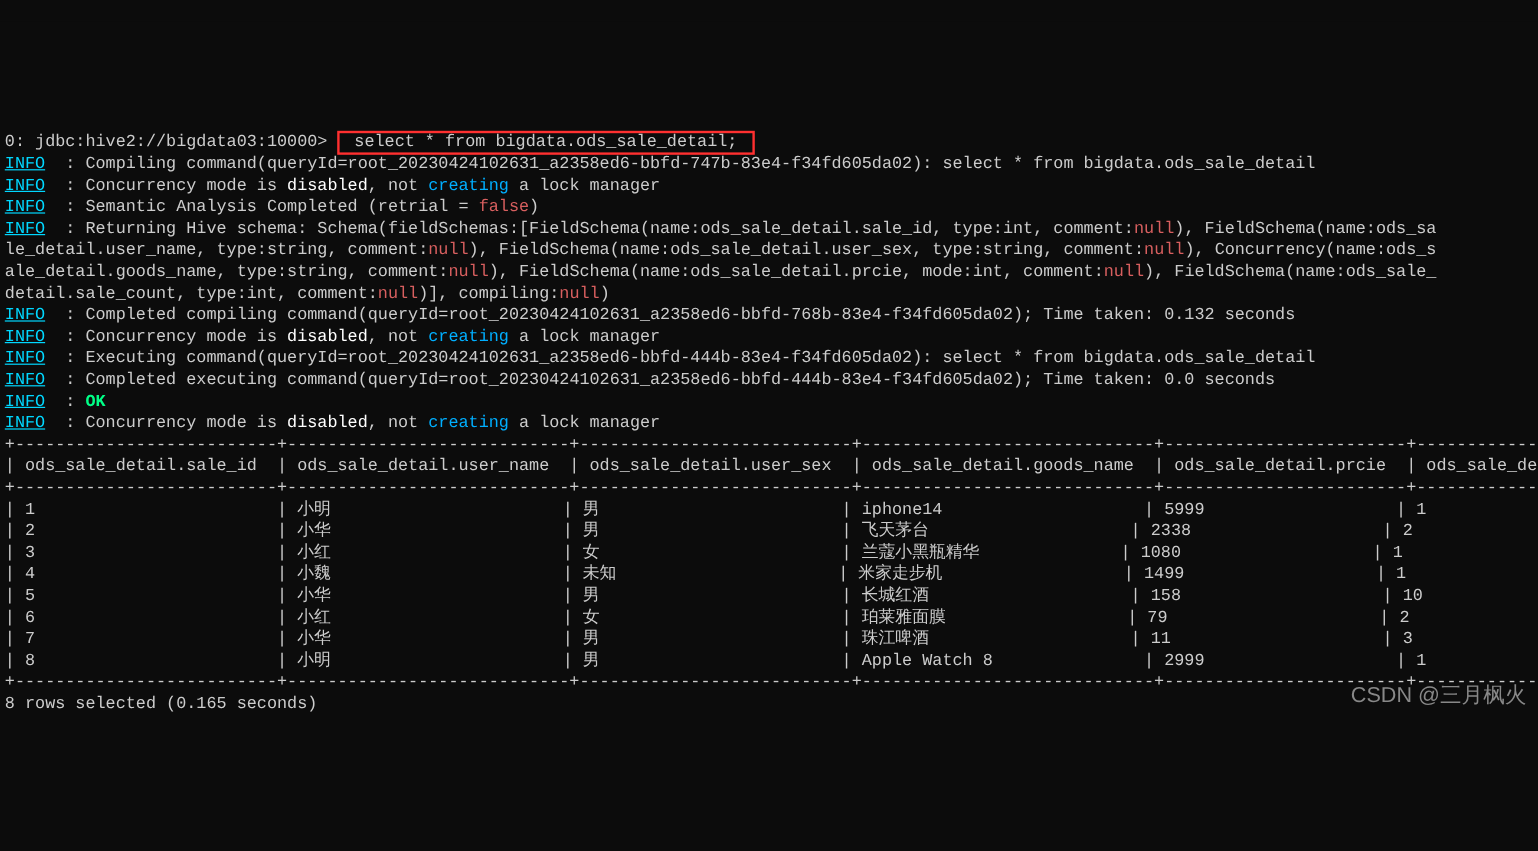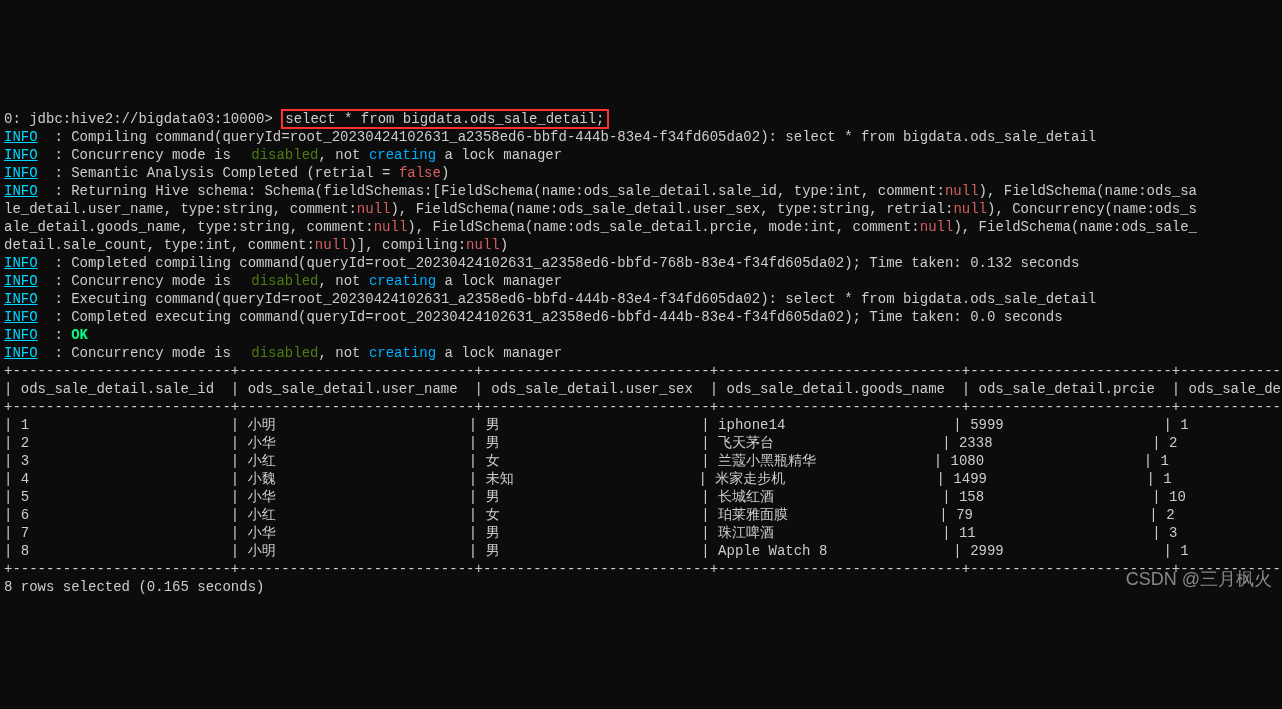--- a/index.html
+++ b/index.html
@@ -13,51 +13,51 @@
     width: 1282px;
     height: 709px;
     overflow: hidden;
     white-space: pre;
   }
   .term {
     padding: 2px 4px;
     position: relative;
   }
   .info { color: #00d7ff; text-decoration: underline; }
-  .kw1  { color: #4d7c0f; margin-left: 12px; } 
+  .kw1  { color: #ffffff; } 
   .kw2  { color: #00afff; } 
   .kw3  { color: #d75f5f; } 
   .kw4  { color: #00ff87; font-weight: bold; } 
   .nullc{ color: #d75f5f; }
   .highlight-box {
     border: 2px solid #ff3030;
-    padding: 0 2px;
+    padding: 0 12px;
     display: inline;
   }
   .watermark {
     position: absolute;
     right: 10px;
     bottom: 28px;
     color: #888;
     font-size: 18px;
     font-family: sans-serif;
   }
 </style>
 </head>
 <body>
 
 
 
 <div class="term">
 <span><span>0: jdbc:hive2://bigdata03:10000&gt; </span><span class="highlight-box">select * from bigdata.ods_sale_detail;</span></span>
-<span><span class="info">INFO</span><span>  : Compiling command(queryId=root_20230424102631_a2358ed6-bbfd-444b-83e4-f34fd605da02): select * from bigdata.ods_sale_detail</span></span>
+<span><span class="info">INFO</span><span>  : Compiling command(queryId=root_20230424102631_a2358ed6-bbfd-747b-83e4-f34fd605da02): select * from bigdata.ods_sale_detail</span></span>
 <span><span class="info">INFO</span><span>  : Concurrency mode is </span><span class="kw1">disabled</span><span>, not </span><span class="kw2">creating</span><span> a lock manager</span></span>
 <span><span class="info">INFO</span><span>  : Semantic Analysis Completed (retrial = </span><span class="kw3">false</span><span>)</span></span>
 <span><span class="info">INFO</span><span>  : Returning Hive schema: Schema(fieldSchemas:[FieldSchema(name:ods_sale_detail.sale_id, type:int, comment:</span><span class="nullc">null</span><span>), FieldSchema(name:ods_sa</span></span>
-<span><span>le_detail.user_name, type:string, comment:</span><span class="nullc">null</span><span>), FieldSchema(name:ods_sale_detail.user_sex, type:string, retrial:</span><span class="nullc">null</span><span>), Concurrency(name:ods_s</span></span>
+<span><span>le_detail.user_name, type:string, comment:</span><span class="nullc">null</span><span>), FieldSchema(name:ods_sale_detail.user_sex, type:string, comment:</span><span class="nullc">null</span><span>), Concurrency(name:ods_s</span></span>
 <span><span>ale_detail.goods_name, type:string, comment:</span><span class="nullc">null</span><span>), FieldSchema(name:ods_sale_detail.prcie, mode:int, comment:</span><span class="nullc">null</span><span>), FieldSchema(name:ods_sale_</span></span>
 <span><span>detail.sale_count, type:int, comment:</span><span class="nullc">null</span><span>)], compiling:</span><span class="nullc">null</span><span>)</span></span>
 <span><span class="info">INFO</span><span>  : Completed compiling command(queryId=root_20230424102631_a2358ed6-bbfd-768b-83e4-f34fd605da02); Time taken: 0.132 seconds</span></span>
 <span><span class="info">INFO</span><span>  : Concurrency mode is </span><span class="kw1">disabled</span><span>, not </span><span class="kw2">creating</span><span> a lock manager</span></span>
 <span><span class="info">INFO</span><span>  : Executing command(queryId=root_20230424102631_a2358ed6-bbfd-444b-83e4-f34fd605da02): select * from bigdata.ods_sale_detail</span></span>
 <span><span class="info">INFO</span><span>  : Completed executing command(queryId=root_20230424102631_a2358ed6-bbfd-444b-83e4-f34fd605da02); Time taken: 0.0 seconds</span></span>
 <span><span class="info">INFO</span><span>  : </span><span class="kw4">OK</span></span>
 <span><span class="info">INFO</span><span>  : Concurrency mode is </span><span class="kw1">disabled</span><span>, not </span><span class="kw2">creating</span><span> a lock manager</span></span>
 <span>+--------------------------+----------------------------+---------------------------+-----------------------------+------------------------+-----------------------------+</span>
 <span>| ods_sale_detail.sale_id  | ods_sale_detail.user_name  | ods_sale_detail.user_sex  | ods_sale_detail.goods_name  | ods_sale_detail.prcie  | ods_sale_detail.sale_count  |</span>

